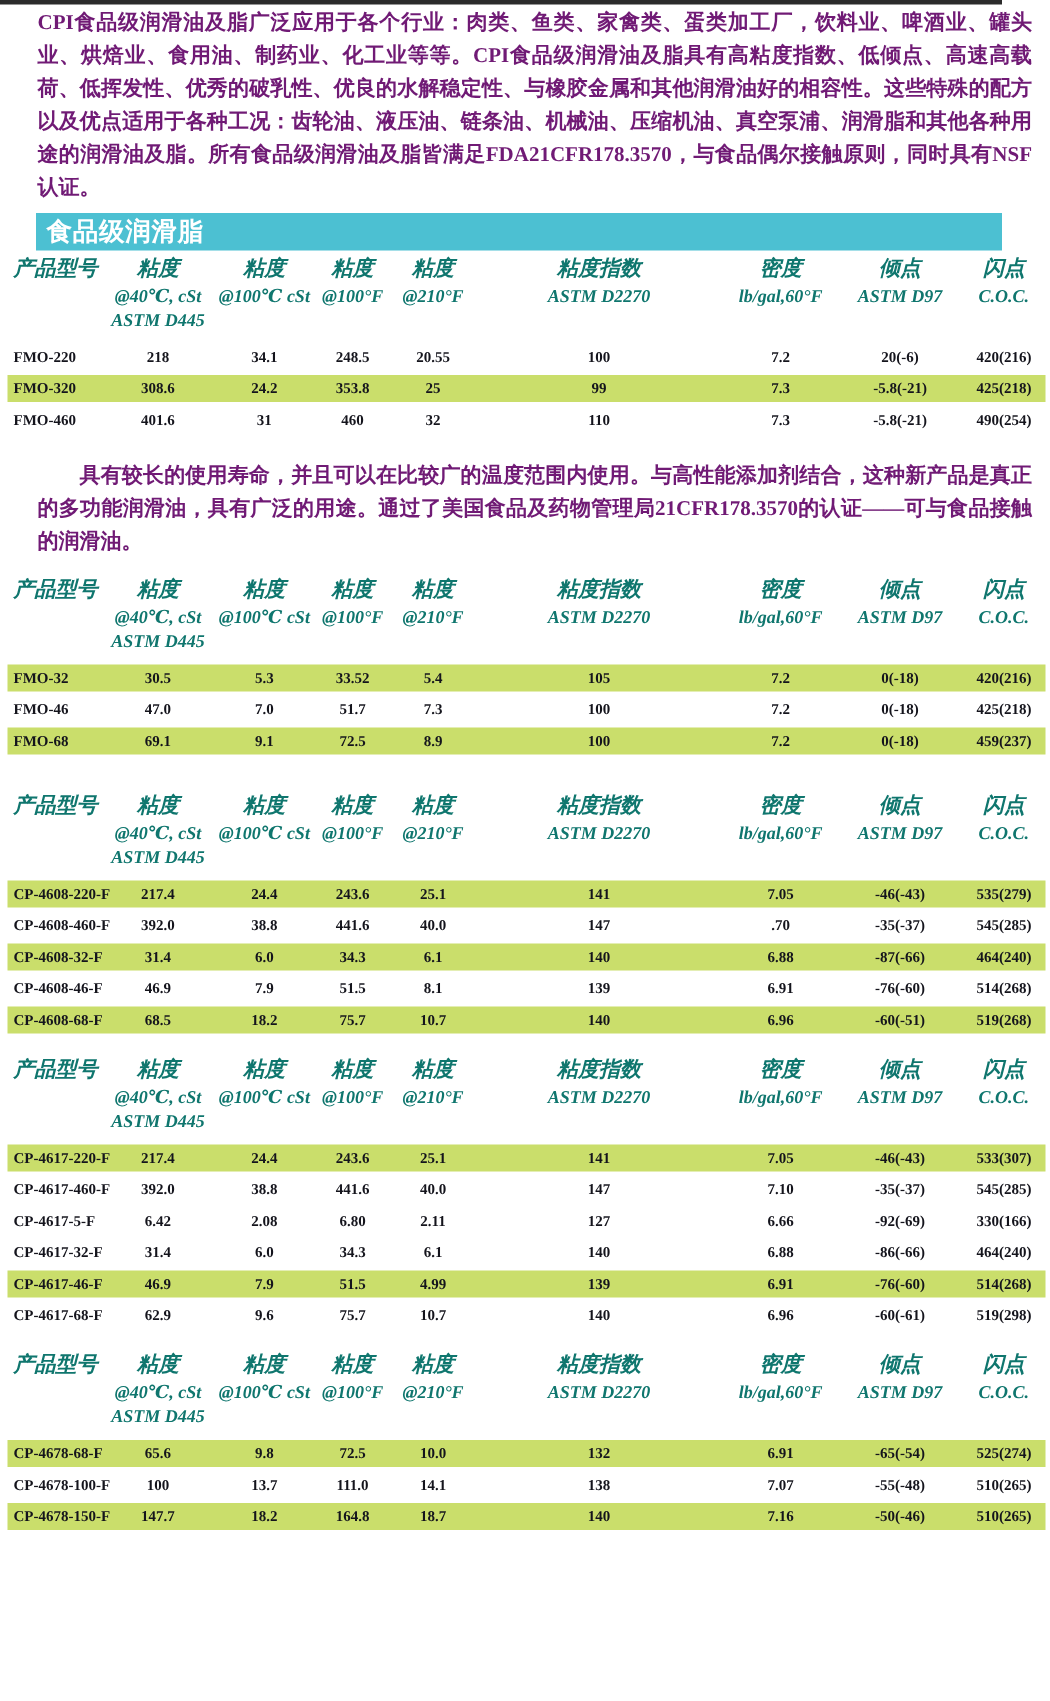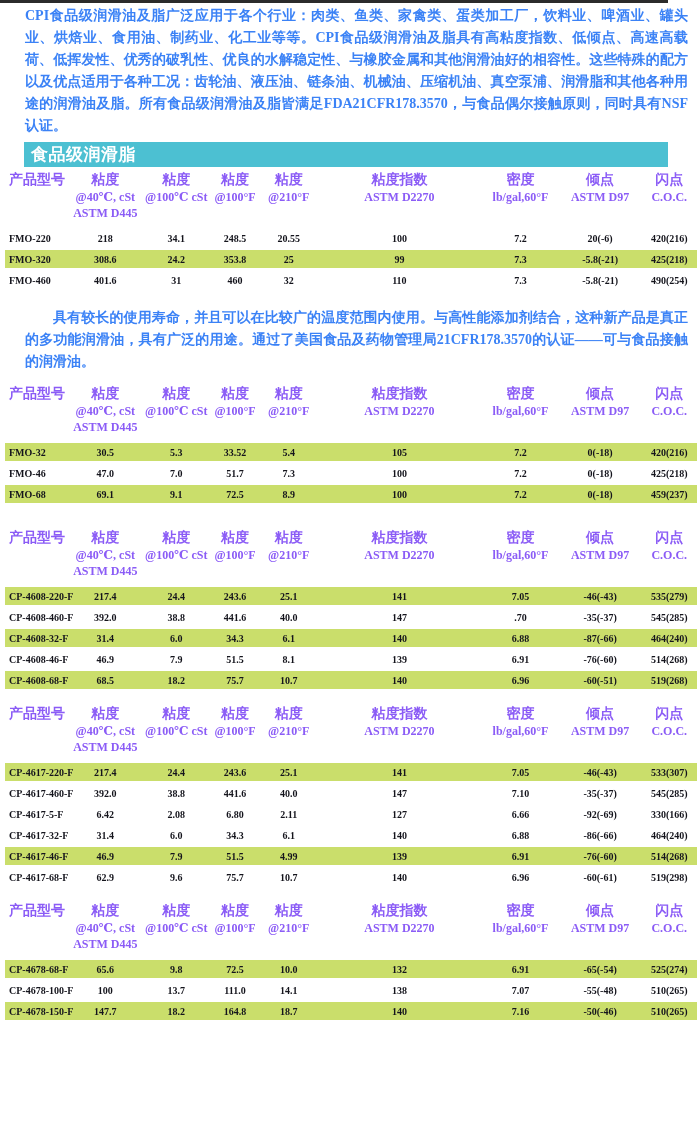--- a/index.html
+++ b/index.html
@@ -23,33 +23,33 @@
     color:var(--bar-text,#ffffff);
     font-size:17px;font-weight:bold;
     padding-left:7px;box-sizing:border-box;
     letter-spacing:0.5px;
   }
   .section-bar.second{margin-top:0;}
   .body-text{
     margin:5px 12px 5px 25px;
     font-size:14px;line-height:22px;
     text-align:justify;
-    color:#3b82f6;
+    color:#701a75;
   }
   .body-text.grease{margin-top:4px;margin-bottom:0;}
   .body-text.mid{margin-top:18px;text-indent:2em;}
   
   .spec-table{margin:0 3px 0 5px;}
   .spec-table.t0{margin-top:4px;}
   .spec-table.t1{margin-top:12px;}
   .spec-table.t2{margin-top:26px;}
   .spec-table.t3{margin-top:16px;}
   .spec-table.t4{margin-top:16px;}
   .thead{display:flex;margin-bottom:8px;}
-  .th{text-align:center;white-space:nowrap;color:#8b5cf6;}
+  .th{text-align:center;white-space:nowrap;color:#0f766e;font-style:italic;}
   .th .hl1{font-size:14px;line-height:18px;}
   .th .hl2,.th .hl3{font-size:12px;line-height:16px;}
   .trow{
     display:flex;align-items:center;
     height:18px;margin-bottom:3px;
     font-size:10px;color:#14141c;
   }
   .trow.hl{background:var(--row-hl,#cade6b);}
   .td{text-align:center;white-space:nowrap;overflow:visible;}
   

